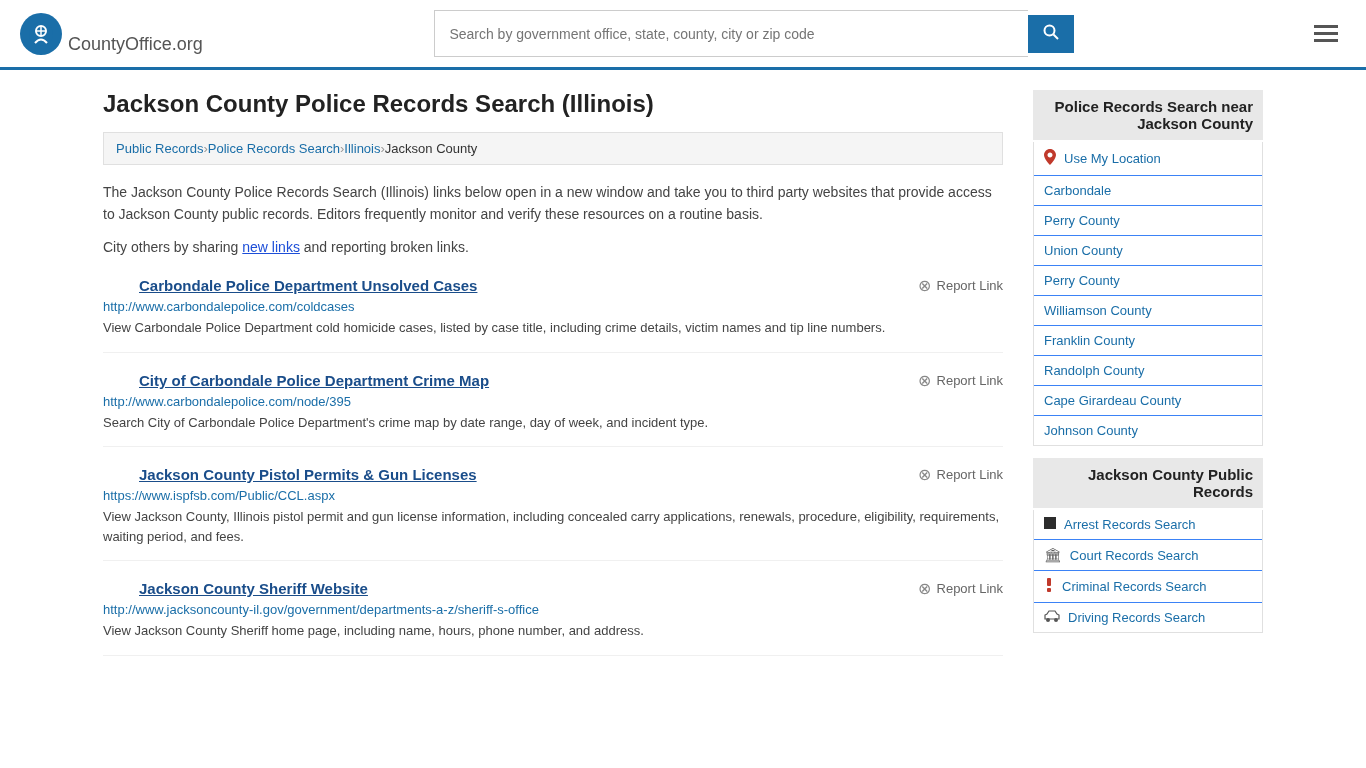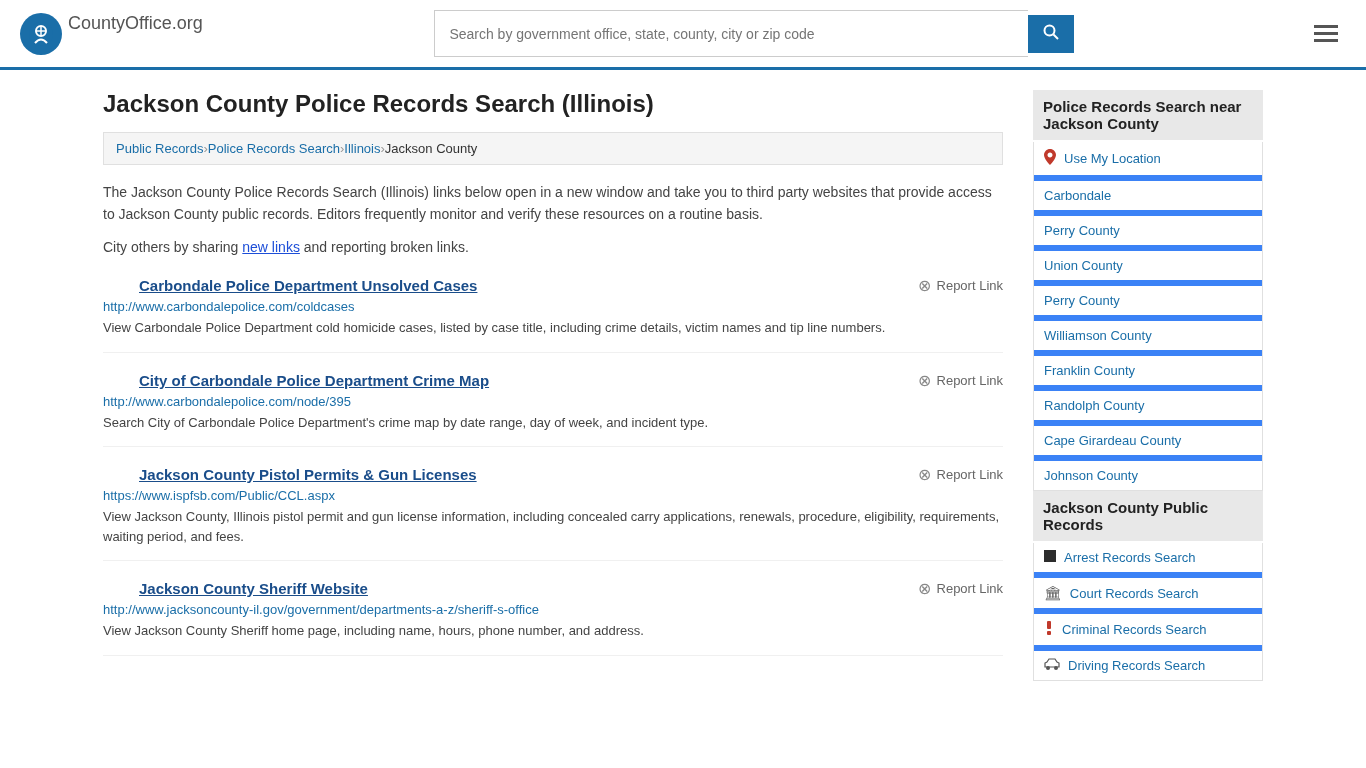--- a/index.html
+++ b/index.html
@@ -9,21 +9,21 @@
     .header {
       background: #fff;
       border-bottom: 3px solid #1a6ea8;
       padding: 10px 20px;
       display: flex;
       align-items: center;
       justify-content: space-between;
     }
     .logo-area {
       display: flex;
-      align-items: flex-start;
+      align-items: flex-end;
       gap: 6px;
     }
     .logo-circle {
       width: 42px;
       height: 42px;
       background: #1a6ea8;
       border-radius: 50%;
       display: flex;
       align-items: center;
       justify-content: center;
@@ -169,37 +169,38 @@
       color: #444;
       line-height: 1.5;
     }
 
     
     .sidebar {
       width: 230px;
       flex-shrink: 0;
     }
     .sidebar-section {
-      margin-bottom: 0;
+      margin-bottom: 12px;
+      text-align: right;
     }
     .sidebar-header {
       background: #e8e8e8;
       padding: 8px 10px;
       font-size: 15px;
       font-weight: bold;
       color: #222;
       margin-bottom: 2px;
     }
     .sidebar-list {
       list-style: none;
       border: 1px solid #e0e0e0;
       border-top: none;
     }
     .sidebar-list li {
-      border-bottom: 6px solid #3b82f6;
+      border-bottom: 1px solid #3b82f6;
     }
     .sidebar-list li:last-child { border-bottom: none; }
     .sidebar-list li a {
       display: flex;
       align-items: center;
       gap: 8px;
       padding: 7px 10px;
       color: #1a6ea8;
       text-decoration: none;
       font-size: 13px;

